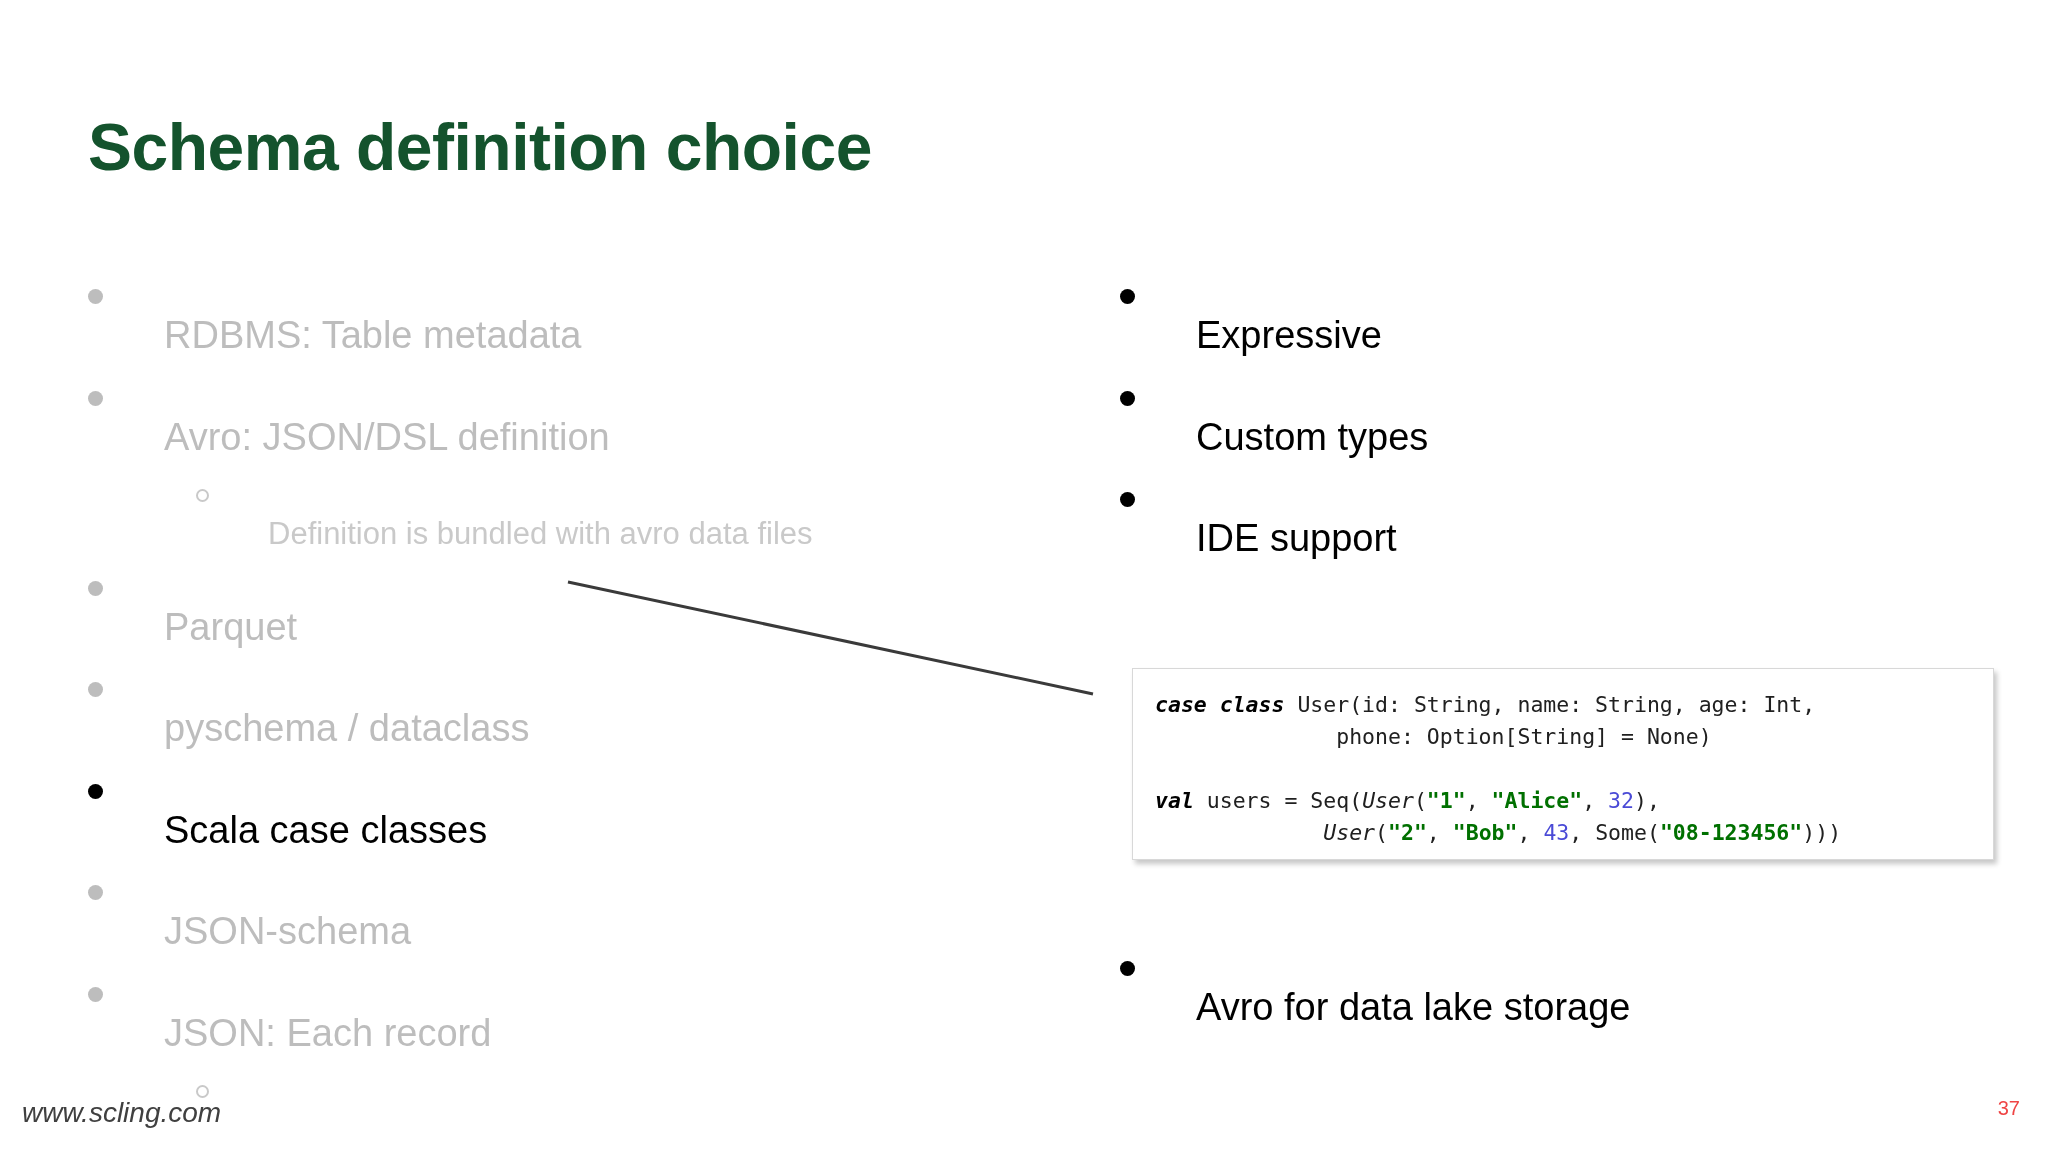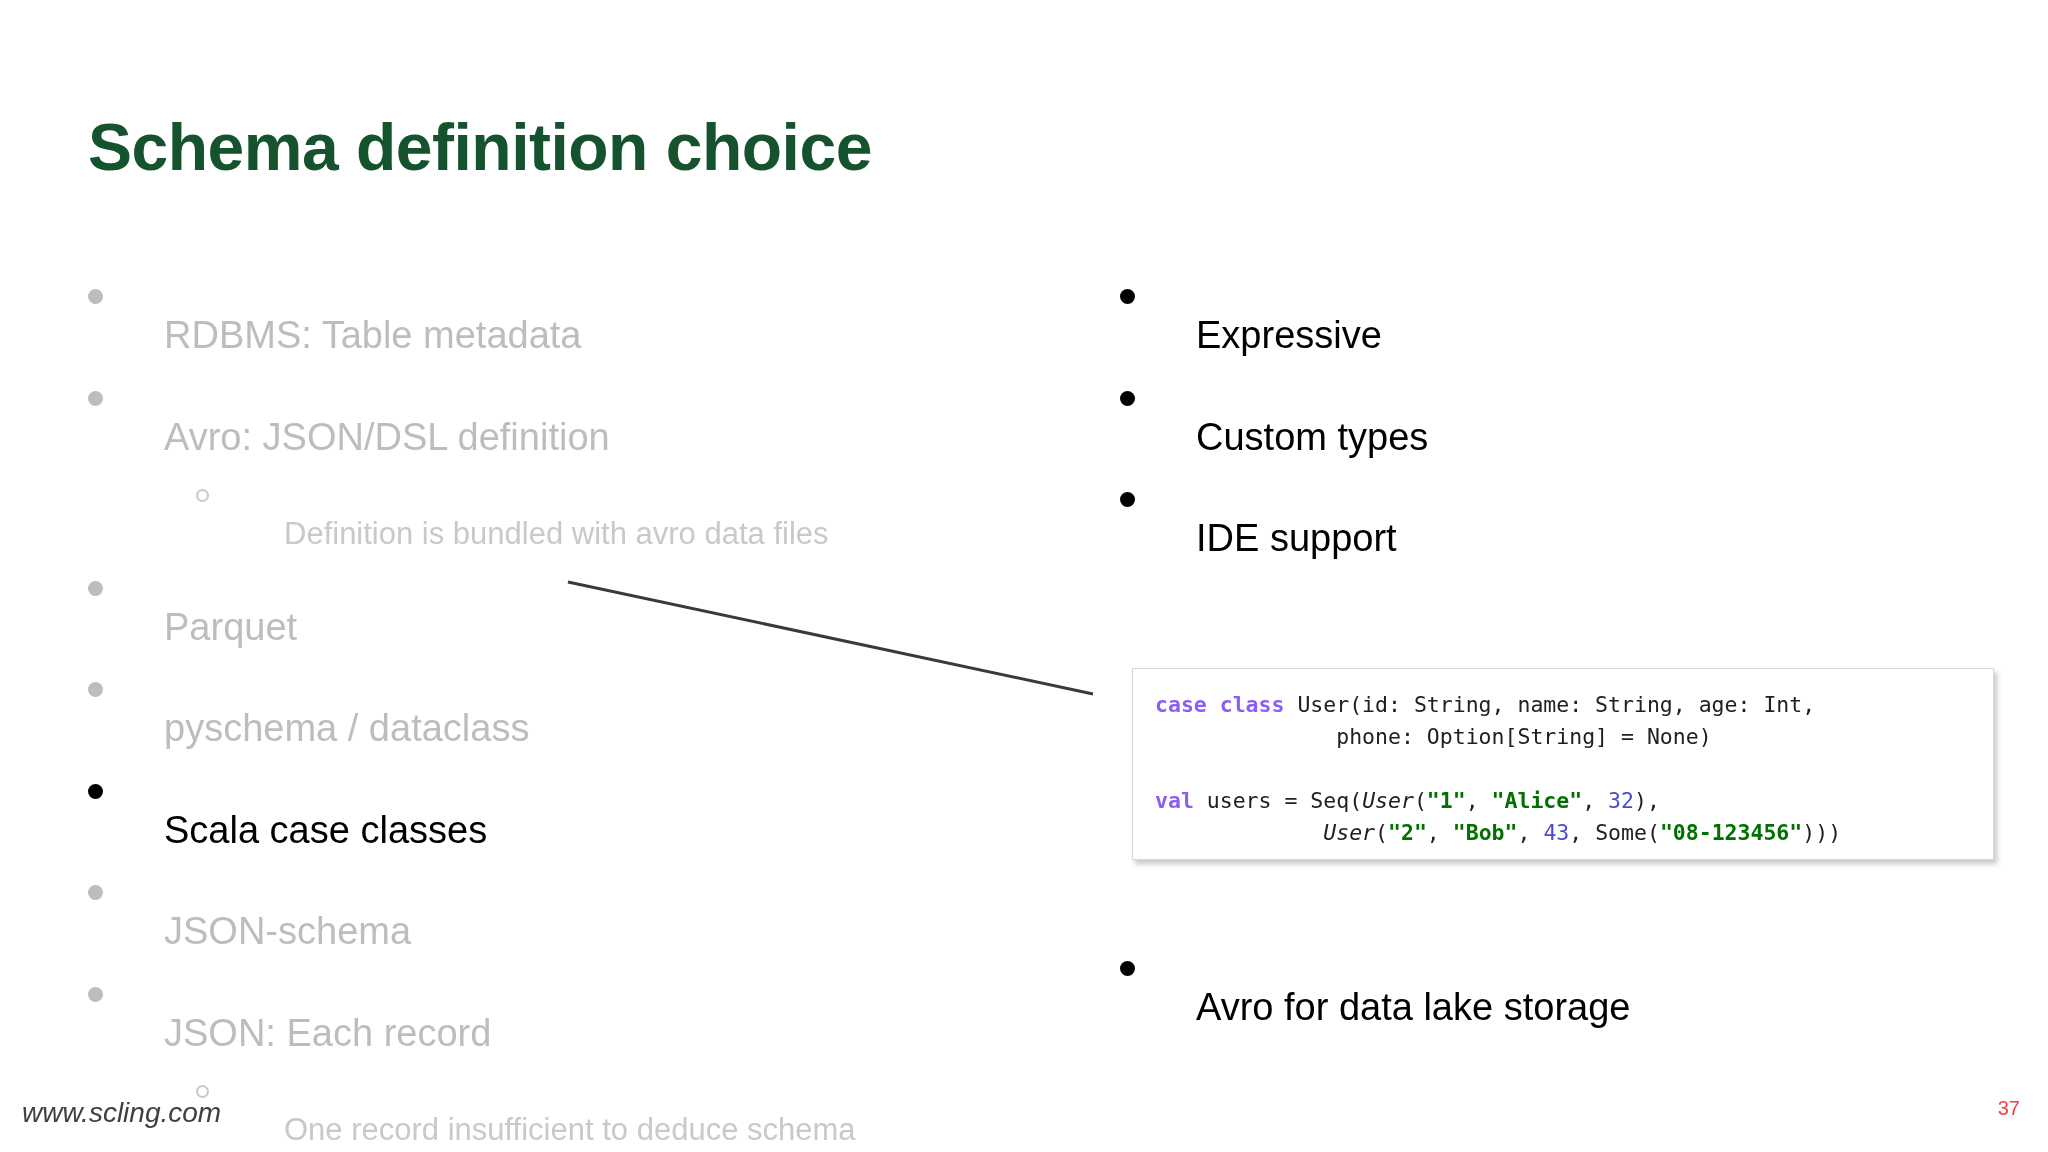--- a/index.html
+++ b/index.html
@@ -56,21 +56,20 @@
   }
 
   .bullet-row {
     display: flex;
     align-items: flex-start;
     margin-bottom: 14px;
   }
   .bullet-row.sub {
     margin-left: 108px;
     margin-bottom: 10px;
-    gap: 16px;
   }
 
   .marker {
     flex: 0 0 auto;
     width: 76px;
     display: flex;
     align-items: center;
     justify-content: flex-start;
     padding-top: 17px;
   }
@@ -135,21 +134,21 @@
     box-sizing: border-box;
     padding: 20px 0 0 22px;
   }
   .code {
     font-family: "DejaVu Sans Mono", "Liberation Mono", monospace;
     font-size: 21.5px;
     line-height: 32px;
     color: #202020;
     white-space: pre;
   }
-  .kw   { color: #8b5cf6; font-weight: bold; }
+  .kw   { color: #000000; font-weight: bold; font-style: italic; }
   .typ  { font-style: italic; color: #202020; }
   .str  { color: #007000; font-weight: bold; }
   .num  { color: #4a4ad6; }
 
   
   .footer-url {
     position: absolute;
     left: 22px;
     top: 1097px;
     font-size: 28px;
@@ -217,21 +216,20 @@
       <div class="bullet-row">
         <span class="marker">
           <span class="dot muted"></span>
         </span>
         <span class="btext muted">JSON: Each record</span>
       </div>
       <div class="bullet-row sub">
         <span class="marker">
           <span class="ring muted"></span>
         </span>
-        <span class="btext muted">One record insufficient to deduce schema</span>
       </div>
     </div>
   <div class="col-right">
       <div class="bullet-row">
         <span class="marker">
           <span class="dot"></span>
         </span>
         <span class="btext">Expressive</span>
       </div>
       <div class="bullet-row">

